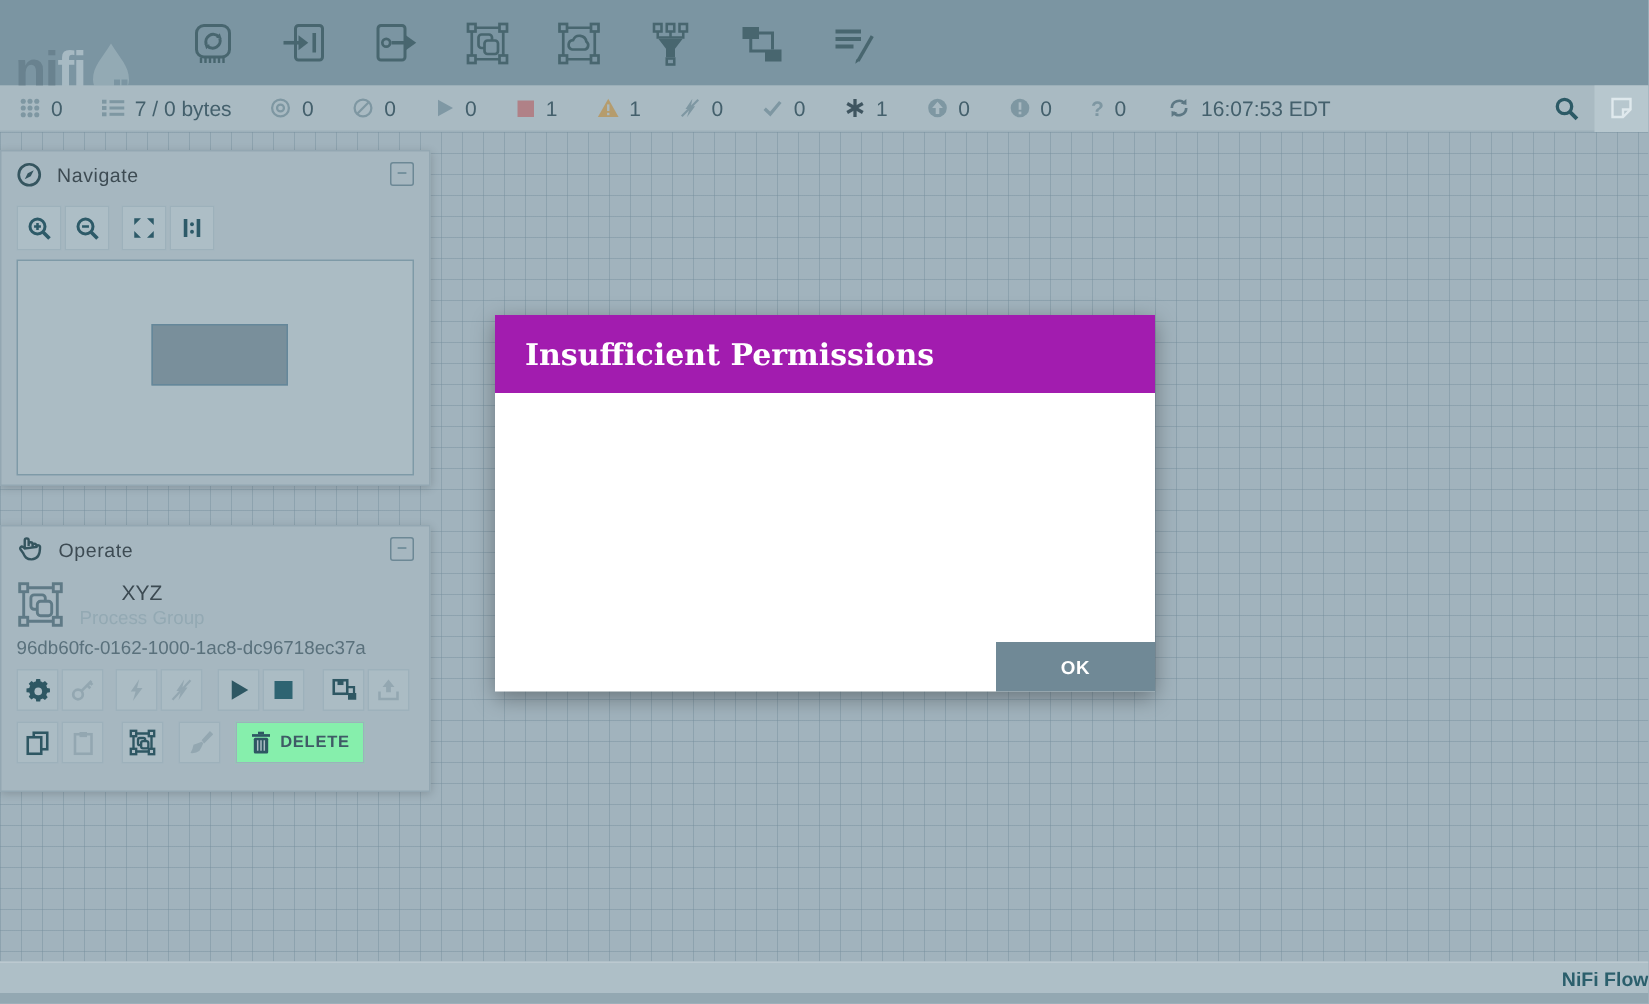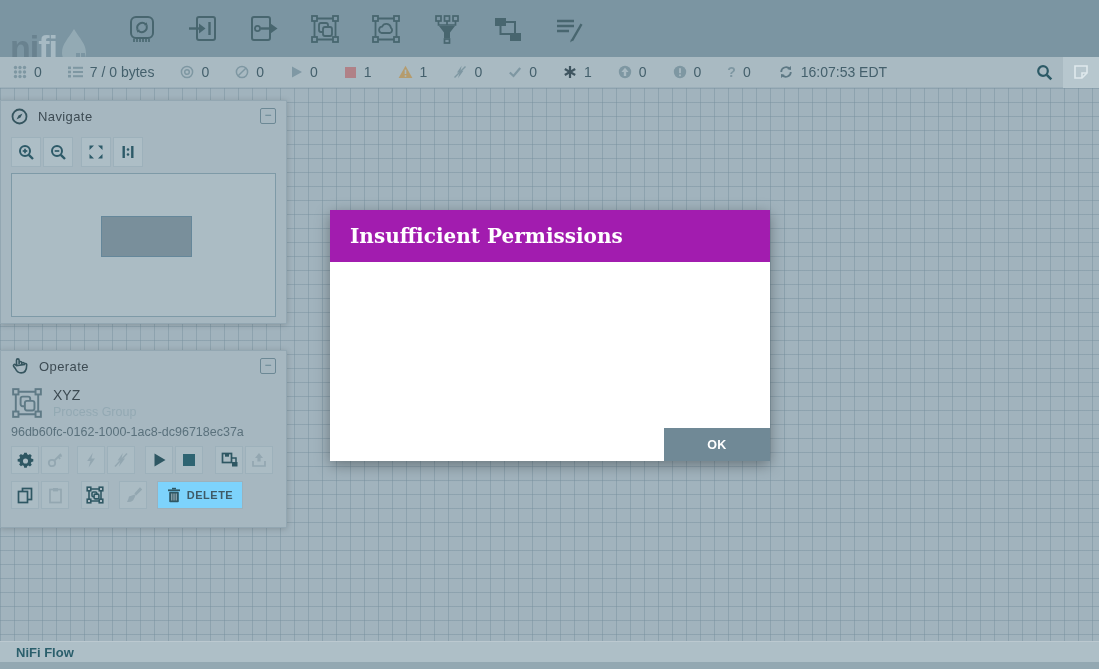--- a/index.html
+++ b/index.html
@@ -52,46 +52,46 @@
   .nav-buttons { display:flex; margin:6px 10px 0 10px; }
   .sq-btn { width:30px; height:30px; background:#adbec6; border:1px solid #9db1bb;
     display:flex; align-items:center; justify-content:center; color:#2d5a68; cursor:pointer; }
   .gap8 { width:8px; } .gap2 { width:2px; } .gap10 { width:10px; } .gap12 { width:12px; }
   .minimap { position:absolute; left:10px; top:72px; width:265px; height:144px;
     border:1px solid #7e9aa7; background:#abbcc4; }
   .minimap-rect { position:absolute; left:89px; top:42px; width:91px; height:41px;
     background:#798f9b; border:1px solid #65879a; cursor:pointer; }
 
   .operate-panel { top:350px; height:178px; }
-  .component-row { display:flex; align-items:center; padding:6px 10px 0 10px; gap:10px; }
+  .component-row { display:flex; align-items:center; padding:6px 10px 0 10px; gap:10px;text-align:center; }
   .component-meta { display:flex; flex-direction:column; }
   .component-name { font-size:14px; color:#3c4a52; }
   .component-type { font-size:12.5px; color:#93a9b3; margin-top:2px; }
   .component-id { font-size:12.5px; color:#5a717c; padding:6px 10px 0 10px; }
   .op-row { display:flex; align-items:center; margin:7px 10px 0 10px; }
   .op-btn { width:28px; height:28px; background:#abbcc4; border:1px solid #9db1bb;
     display:flex; align-items:center; justify-content:center; color:#2e5763; cursor:pointer; }
   .op-btn.disabled { color:#93a7b1; }
-  .delete-btn { width:86px; height:28px; background:#7dd3fc; border:1px solid #9db1bb;
+  .delete-btn { width:86px; height:28px; background:#86efac; border:1px solid #9db1bb;
     display:flex; align-items:center; justify-content:center; gap:6px; color:#2e5763; cursor:pointer; }
   .delete-label { font-size:11px; font-weight:bold; color:#3f5a66; letter-spacing:.5px; }
 
   
   .dialog { position:absolute; left:330px; top:210px; width:440px; height:251px;
     background:#fff; box-shadow:0 4px 14px rgba(0,0,0,.35); }
   .dialog-header { height:52px; background:#a21caf; display:flex; align-items:center; padding:0 20px; }
   .dialog-title { font-family:"DejaVu Serif", serif; font-weight:bold; font-size:20px; color:#fff; }
   .dialog-body { padding:24px 20px 0 20px; font-size:13.5px; line-height:1.55; color:#383838; }
   .dialog-footer-btn { position:absolute; right:0; bottom:0; width:106px; height:33px;
     background:#708996; color:#fff; font-size:12.5px; font-weight:bold; letter-spacing:.5px;
     display:flex; align-items:center; justify-content:center; cursor:pointer; }
 
   
   .breadcrumb-bar { position:absolute; left:0; bottom:7px; width:1099px; height:21px;
-    background:#aebfc7; border-top:1px solid #bcc9d0; display:flex; align-items:center; padding-left:16px; }
+    background:#aebfc7; border-top:1px solid #bcc9d0; display:flex; align-items:center; padding-left:16px;justify-content:flex-end; }
   .breadcrumb-text { font-size:13px; font-weight:bold; color:#2b5f6c; cursor:pointer; }
   .bottom-strip { position:absolute; left:0; bottom:0; width:1099px; height:7px; background:#93a8b2; }
 </style>
 </head>
 <body>
 
 <div class="app-header">
   <div class="logo">
     <span class="logo-ni">ni</span>
     <span class="logo-fi">fi</span>

